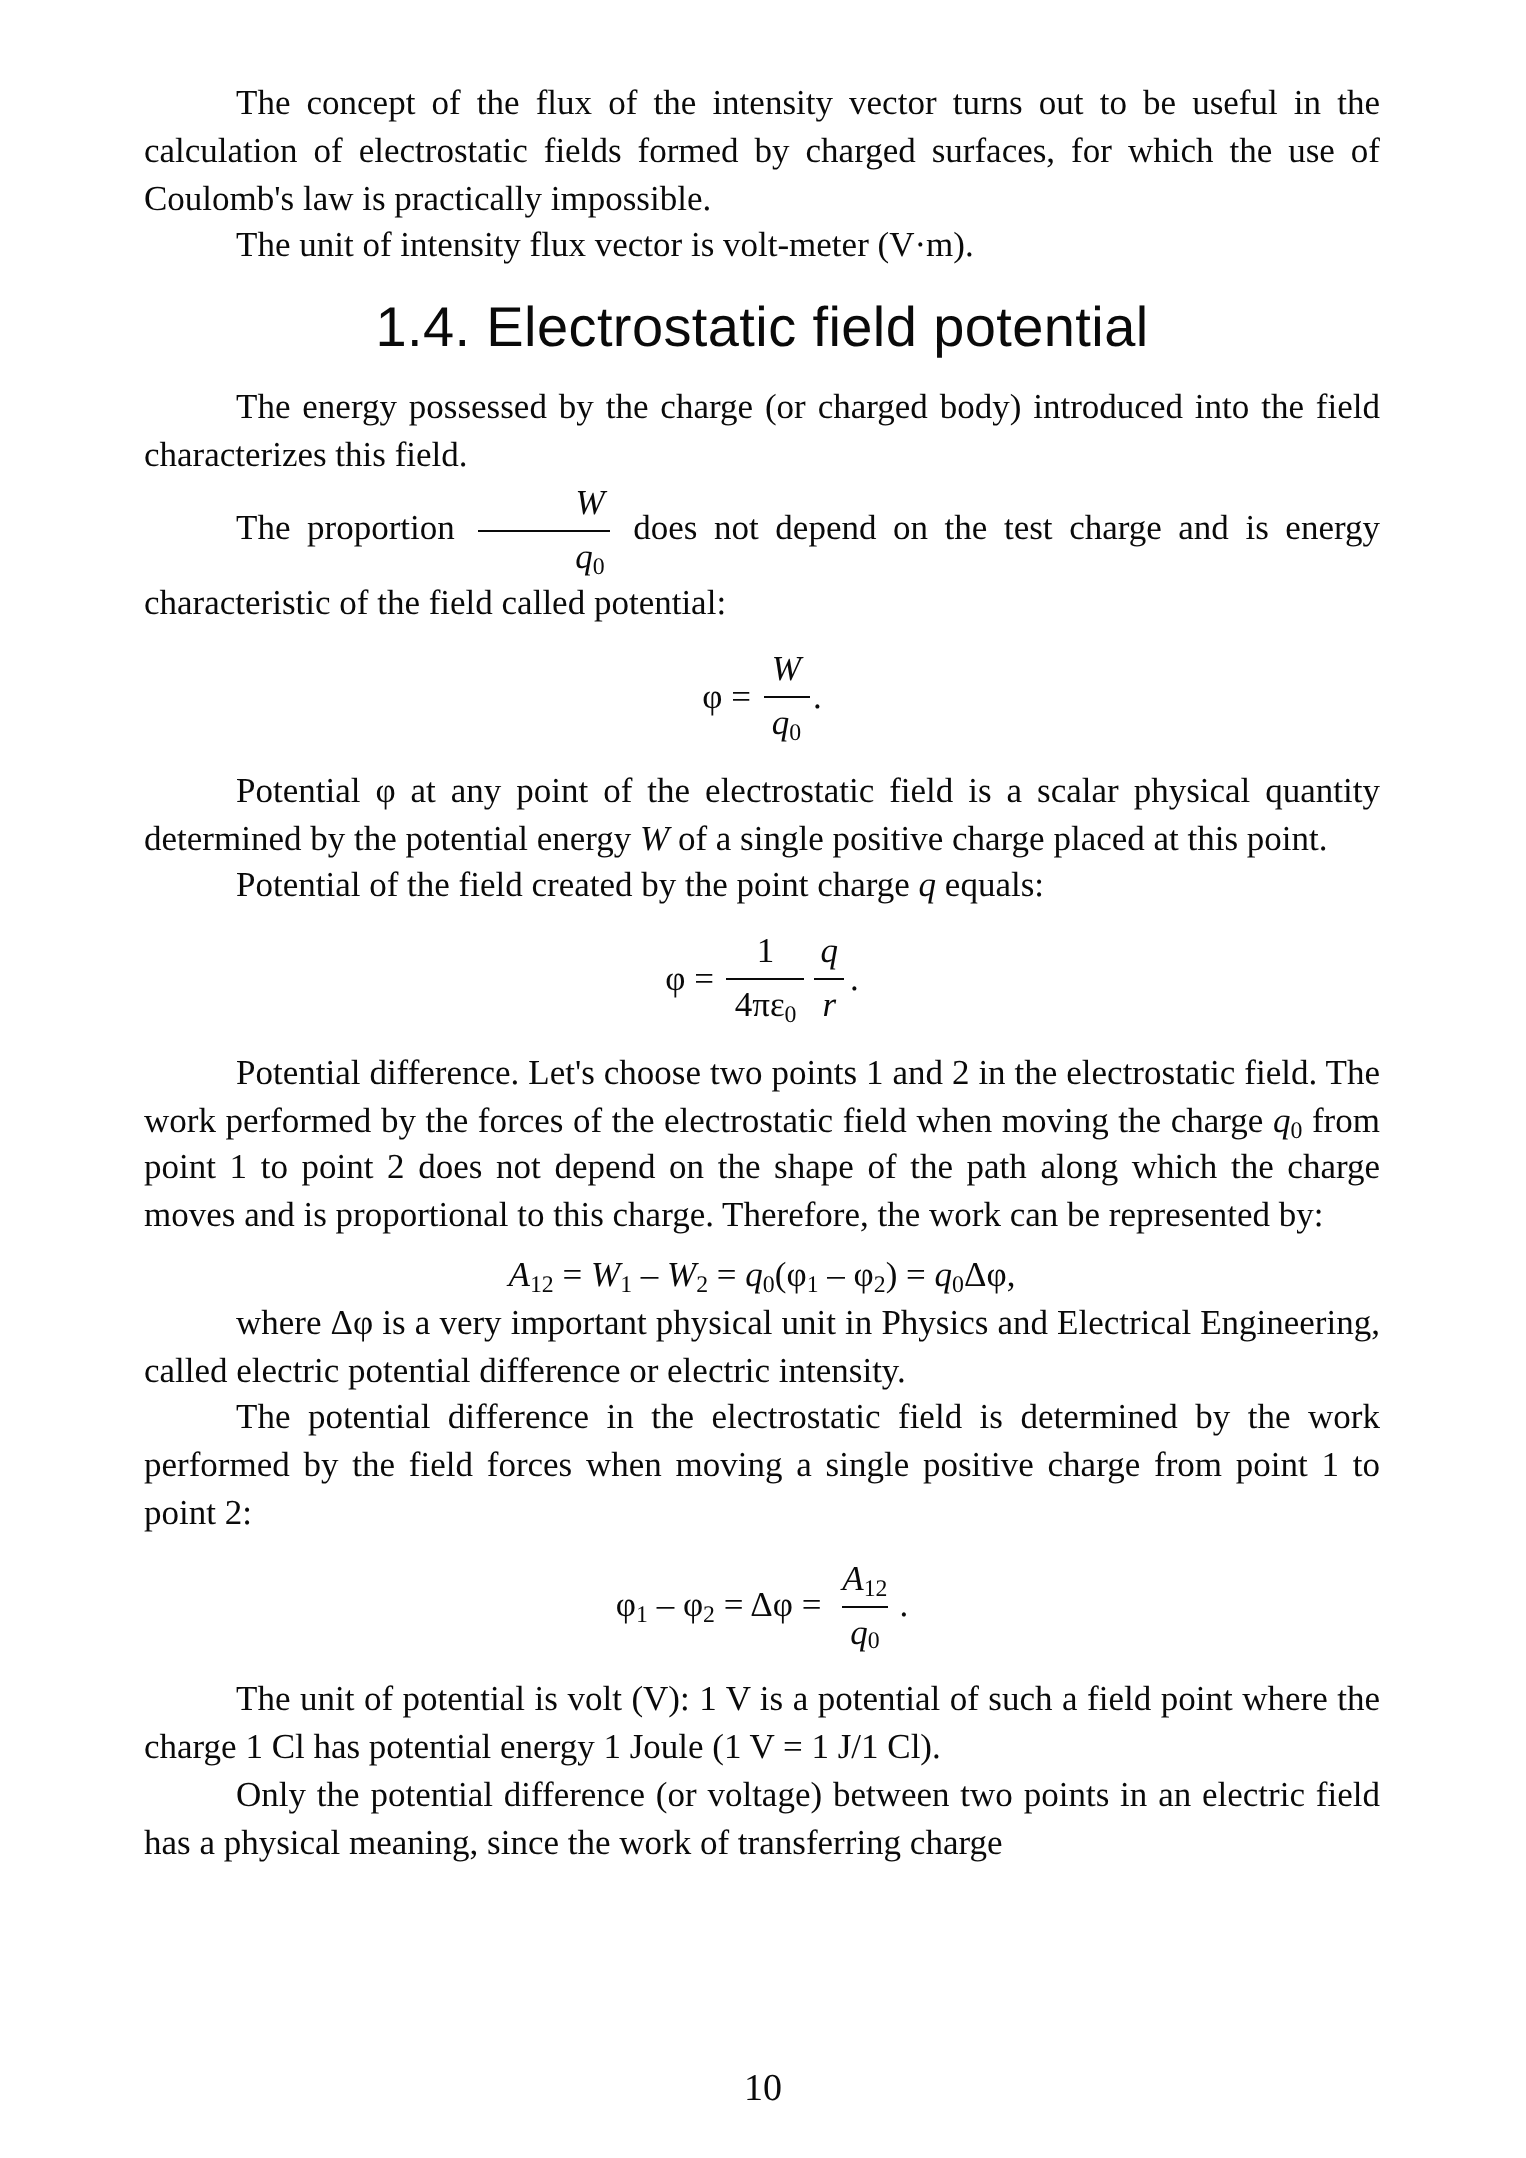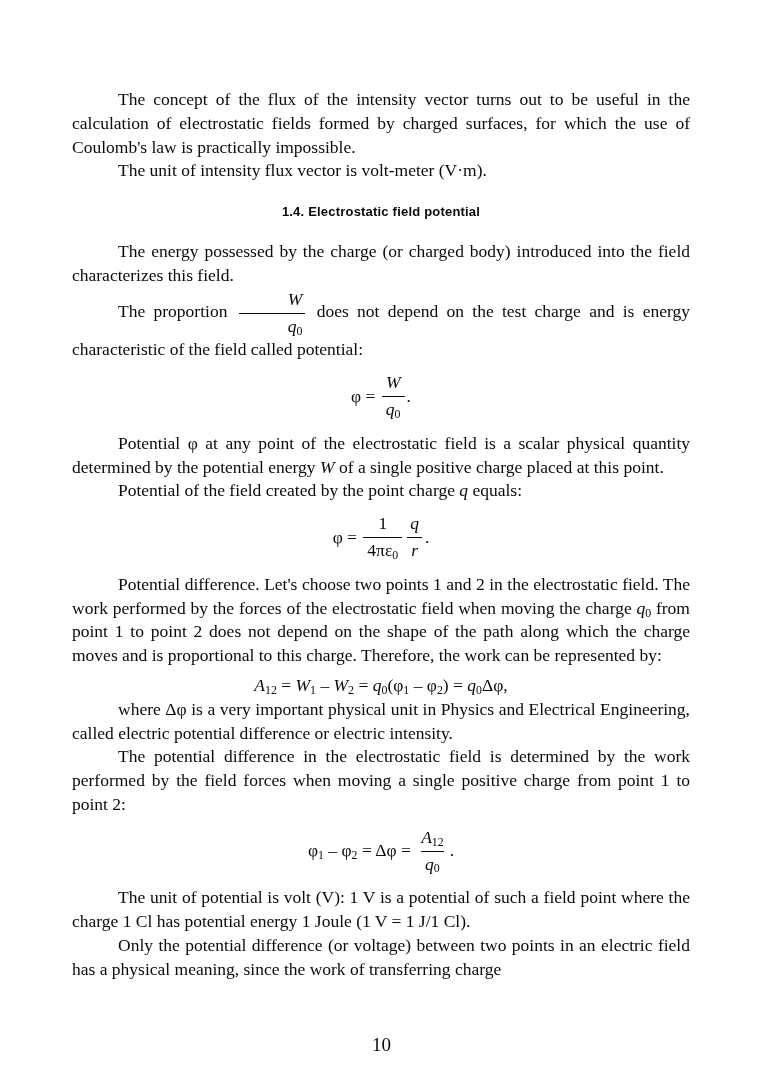--- a/index.html
+++ b/index.html
@@ -2,21 +2,21 @@
 <html><head>
 <meta charset="utf-8">
 <style>
   html, body { margin: 0; padding: 0; background: #ffffff; }
   .page {
     position: relative;
     width: 763px;
     height: 1079px;
     background: #ffffff;
     box-sizing: border-box;
-    padding: 88px 73px 0 72px;
+    padding: 40px 73px 0 72px;
     font-family: "Liberation Serif", serif;
     font-size: 17.5px;
     line-height: 23.8px;
     color: #0a0a0a;
     overflow: hidden;
   }
   p {
     margin: 0;
     text-align: justify;
     text-indent: 46px;
@@ -25,22 +25,22 @@
   .var { font-style: italic; font-family: "Liberation Serif", serif; }
   sub {
     font-size: 68%;
     line-height: 0;
     vertical-align: baseline;
     position: relative;
     top: 0.25em;
   }
   .section-heading {
     font-family: "Liberation Sans", sans-serif;
-    font-weight: bold;
-    font-size: 13px;
+    font-weight: normal;
+    font-size: 28px;
     line-height: 26px;
     text-align: center;
     text-indent: 0;
     margin: 16px 0 15px 0;
     letter-spacing: 0.2px;
   }
   .formula {
     display: flex;
     justify-content: center;
     align-items: center;

